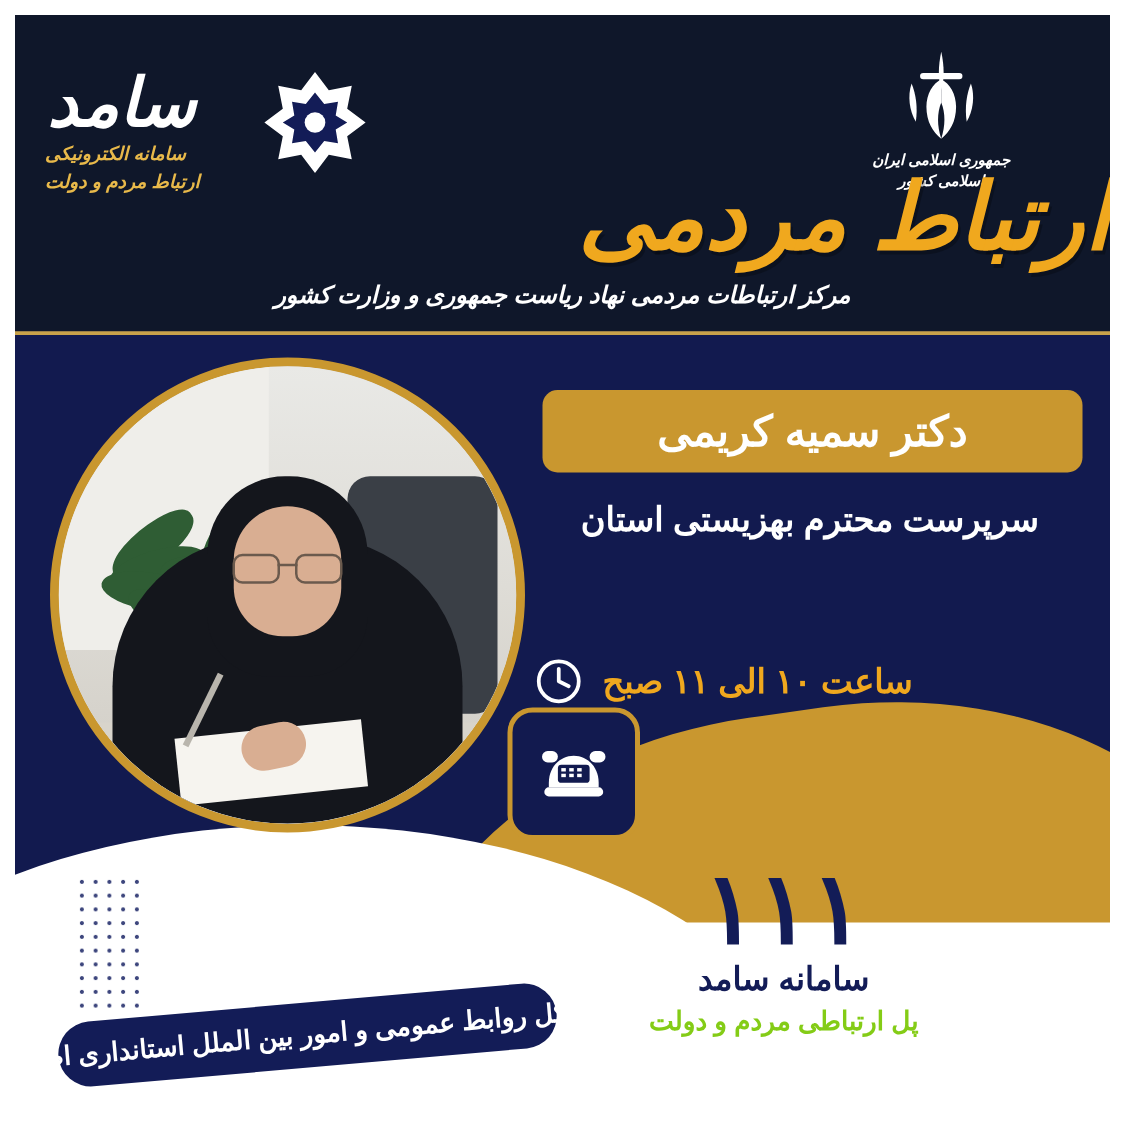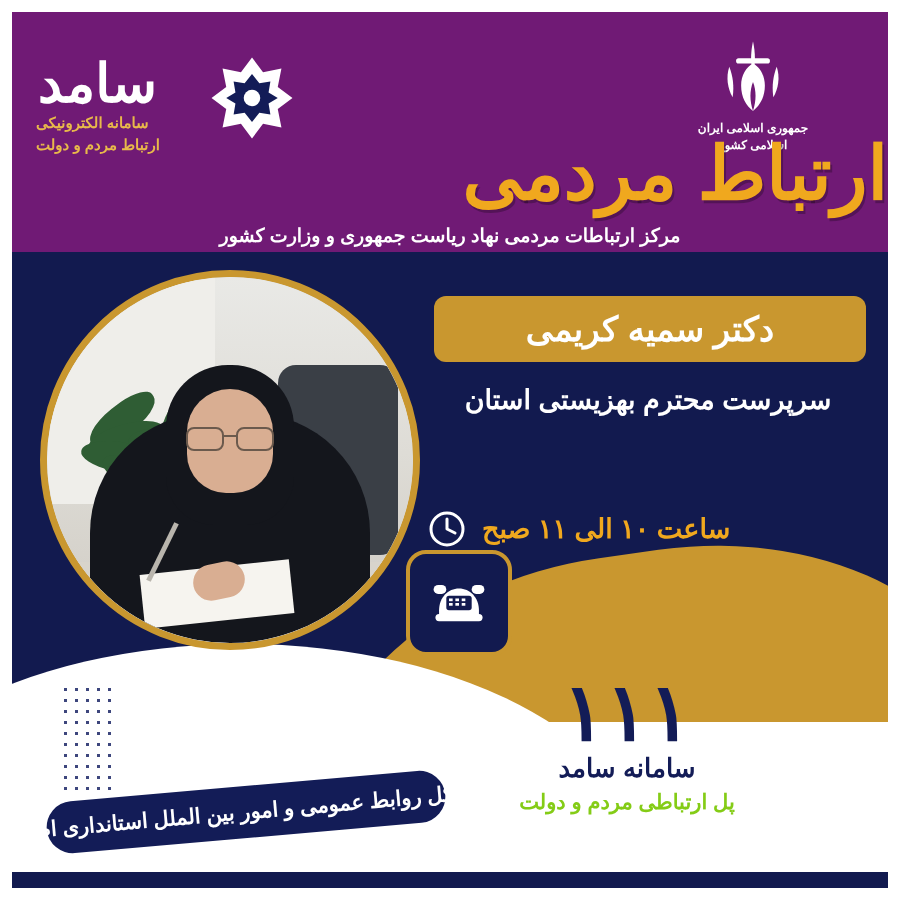--- a/index.html
+++ b/index.html
@@ -39,21 +39,22 @@
     overflow: hidden;
   }
 
   
   .header-band {
     position: absolute;
     left: 0;
     top: 0;
     width: 876px;
     height: 253px;
-    background: #701a75;
+    background: #0f172a;
+    font-style: italic;
   }
   .header-rule {
     position: absolute;
     left: 0;
     top: 253px;
     width: 876px;
     height: 3px;
     background: #c9a24a;
   }
 
@@ -139,21 +140,21 @@
     text-align: center;
     color: #ffffff;
     font-size: 19px;
     font-weight: bold;
   }
 
   
   .body-area {
     position: absolute;
     left: 0;
-    top: 240px;
+    top: 256px;
     width: 876px;
     height: 620px;
     background: #121a4f;
     overflow: hidden;
   }
 
   
   .swoosh-gold {
     position: absolute;
     right: -120px;

